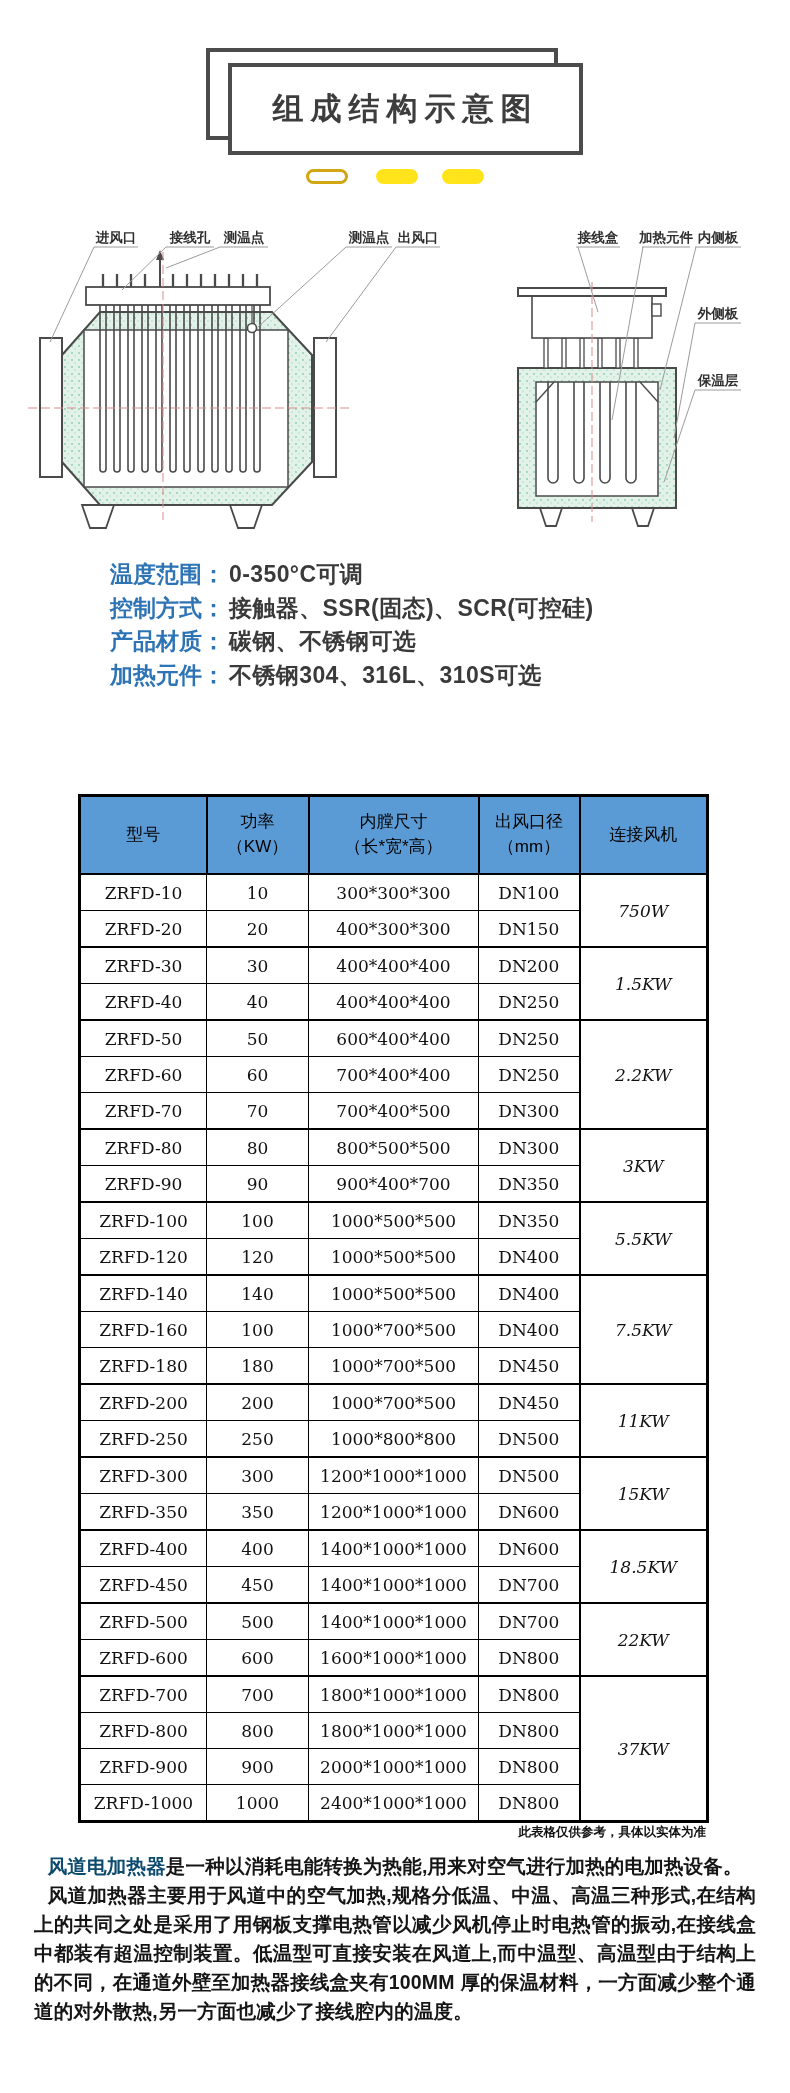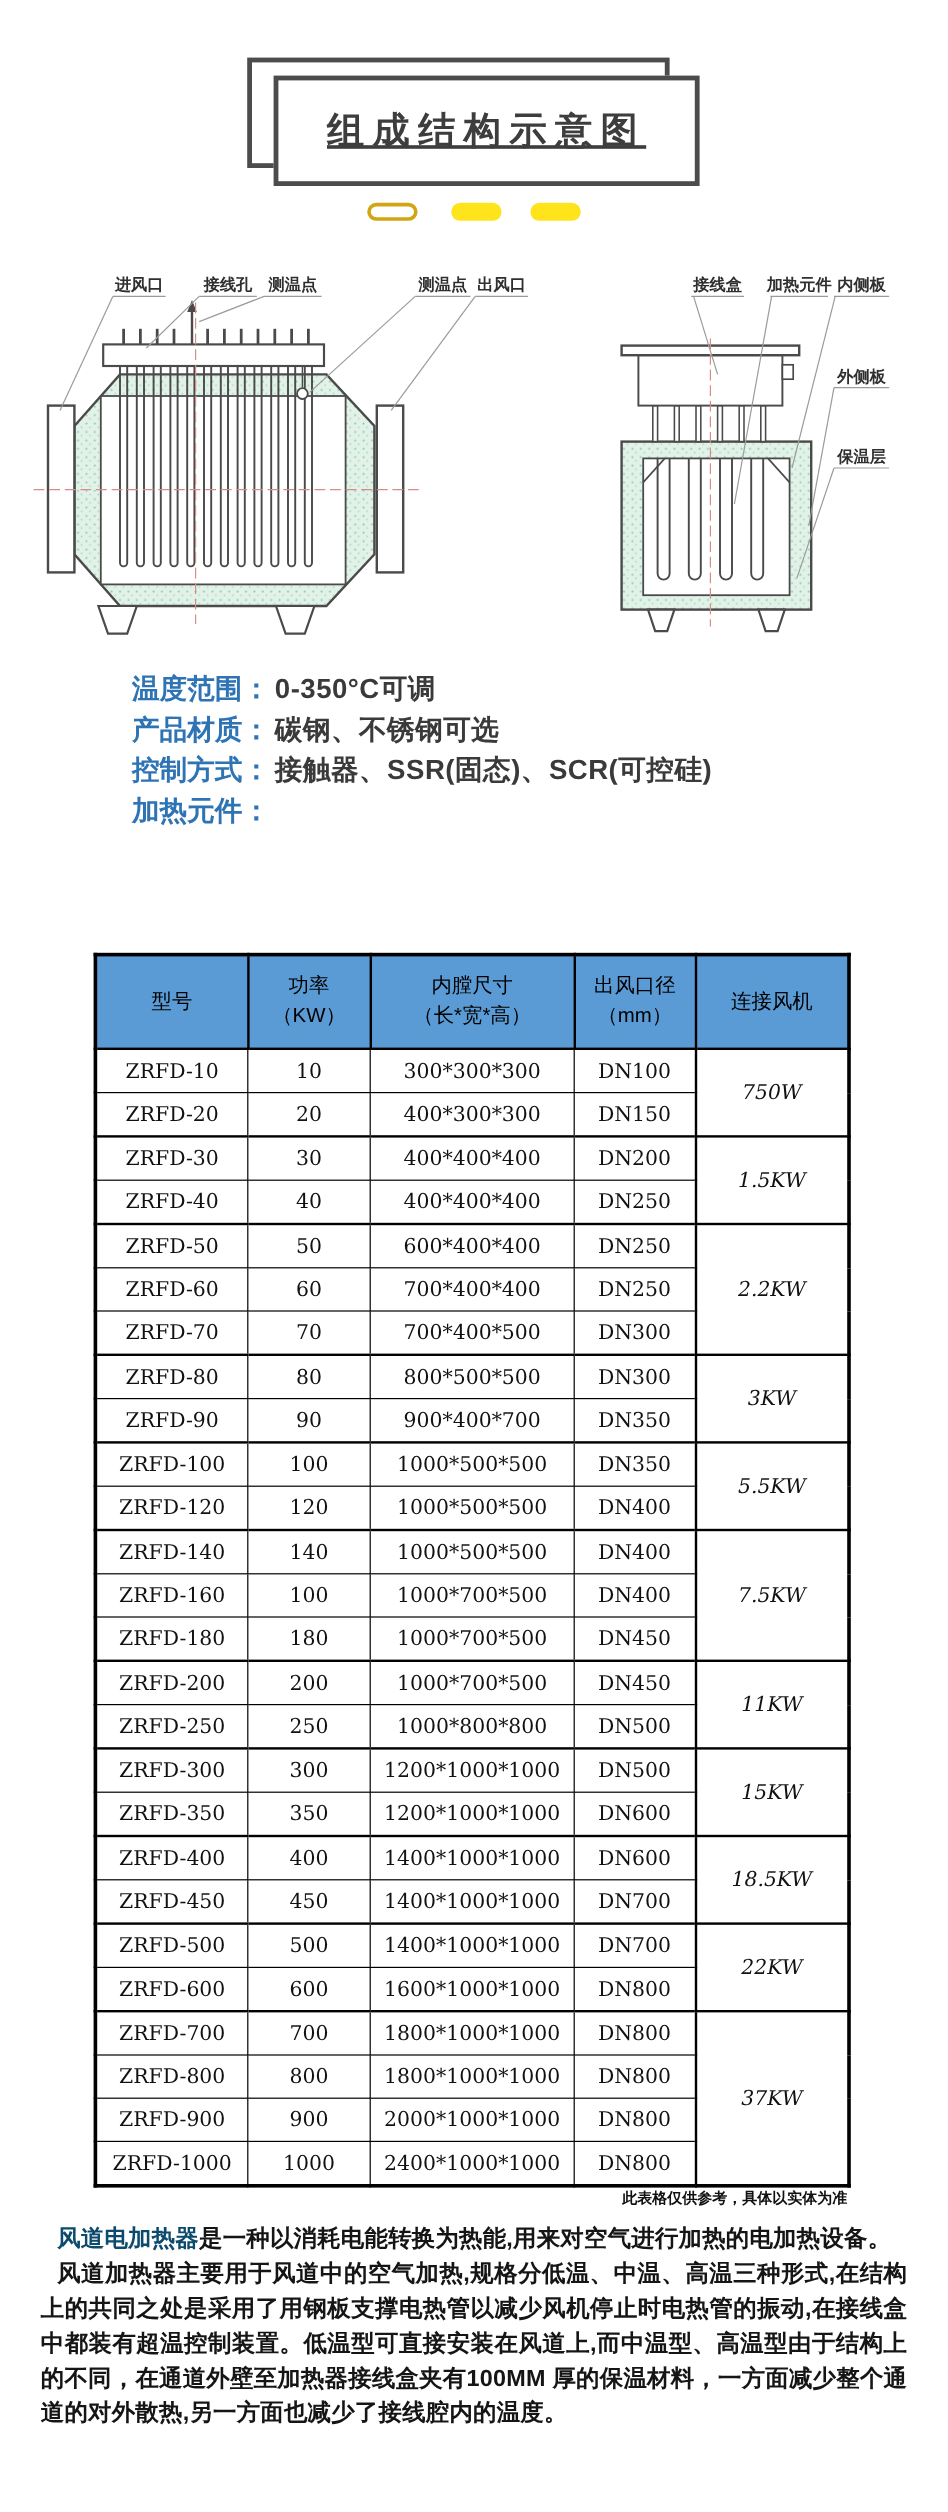--- a/index.html
+++ b/index.html
@@ -10,21 +10,21 @@
 
   
   .title-outer {
     position:absolute; left:206px; top:48px; width:344px; height:84px;
     border:4px solid #4c4c4c; background:#fff;
   }
   .title-inner {
     position:absolute; left:228px; top:63px; width:347px; height:84px;
     border:4px solid #4c4c4c; background:#fff;
     display:flex; align-items:center; justify-content:center;
-    font-size:31px; font-weight:600; color:#3d3d3d; letter-spacing:7px;text-decoration:underline;
+    font-size:31px; font-weight:600; color:#3d3d3d; letter-spacing:7px;
   }
 
   
   .pill { position:absolute; top:169px; width:42px; height:15px; border-radius:8px; box-sizing:border-box; }
   .pill-outline { left:306px; background:#fff; border:3px solid #d2a513; }
   .pill-f1 { left:376px; background:#ffe41c; }
   .pill-f2 { left:442px; background:#ffe41c; }
 
   
   svg.diagram { position:absolute; left:0; top:190px; }
@@ -220,29 +220,30 @@
       <text class="dlabel" x="718" y="195">保温层</text>
     </g>
   </svg>
 
   <div class="specs">
     <div class="spec-row">
       <span class="spec-label">温度范围：</span>
       <span class="spec-value">0-350°C可调</span>
     </div>
     <div class="spec-row">
+      <span class="spec-label">控制方式：</span>
+      <span class="spec-value">接触器、SSR(固态)、SCR(可控硅)</span>
+    </div>
+    <div class="spec-row">
       <span class="spec-label">产品材质：</span>
       <span class="spec-value">碳钢、不锈钢可选</span>
     </div>
     <div class="spec-row">
-      <span class="spec-label">控制方式：</span>
-      <span class="spec-value">接触器、SSR(固态)、SCR(可控硅)</span>
-    </div>
-    <div class="spec-row">
       <span class="spec-label">加热元件：</span>
+      <span class="spec-value">不锈钢304、316L、310S可选</span>
     </div>
   </div>
 
   <table class="spec-table">
     <colgroup>
       <col style="width:127px">
         <col style="width:102px">
         <col style="width:170px">
       <col style="width:101px">
         <col style="width:128px">

